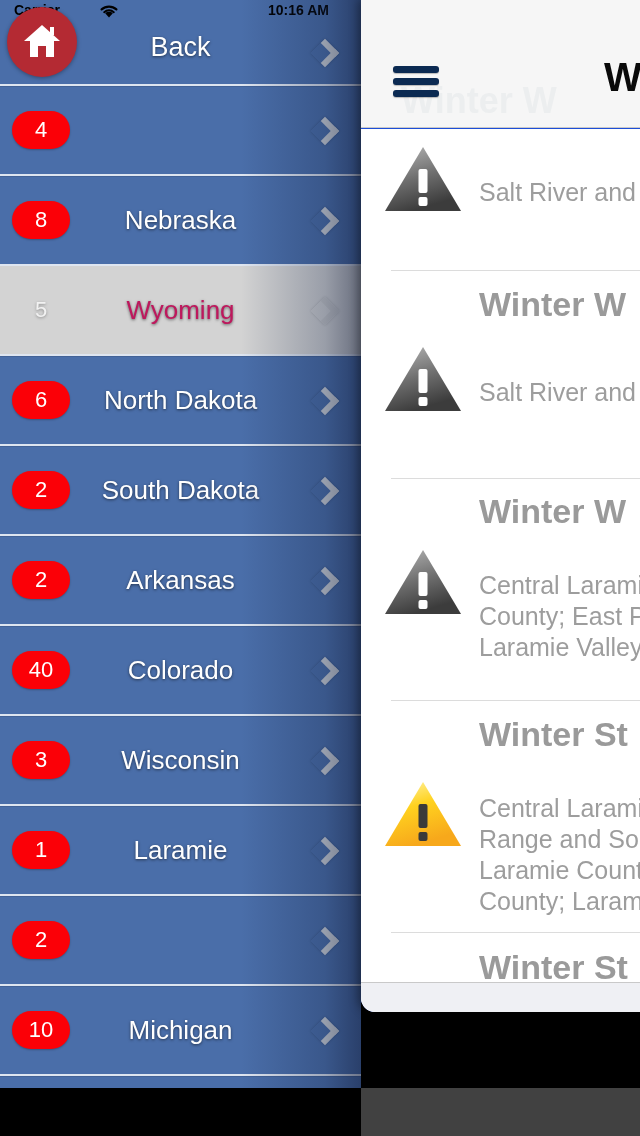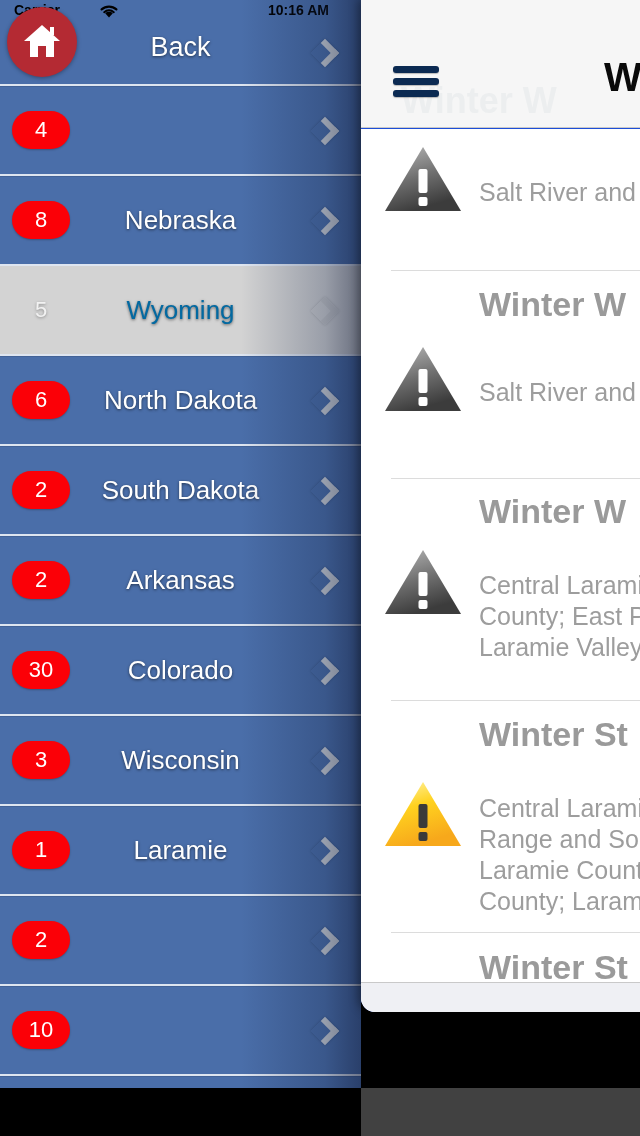--- a/index.html
+++ b/index.html
@@ -89,21 +89,21 @@
   }
   .row.selected .row-badge {
     background:transparent; box-shadow:none; color:#f2f2f2;
     text-shadow:0 1px 3px rgba(0,0,0,.35);
   }
   .row-title {
     position:absolute; left:0; right:0; top:50%; transform:translateY(-50%);
     text-align:center; color:#fff; font-size:26px;
     text-shadow:0 1px 3px rgba(0,0,0,.55);
   }
-  .row.selected .row-title { color:#0369a1; }
+  .row.selected .row-title { color:#be185d; }
   .row.selected .chev::before { border-color:#c6c6c6; opacity:.75; }
 
   
   #right-panel {
     position:absolute; left:361px; top:0; width:279px; height:1012px;
     background:#1d4ed8;
     border-bottom-left-radius:14px;
     overflow:hidden;
     box-shadow:-3px 0 10px rgba(0,0,0,.35);
     z-index:20;
@@ -235,21 +235,21 @@
           <span class="chev"></span>
         </div>
         <div class="sep" style="top: 534px;"></div>
         <div class="row" style="top: 536px;">
           <div class="row-badge">2</div>
           <div class="row-title">Arkansas</div>
           <span class="chev"></span>
         </div>
         <div class="sep" style="top: 624px;"></div>
         <div class="row" style="top: 626px;">
-          <div class="row-badge">30</div>
+          <div class="row-badge">40</div>
           <div class="row-title">Colorado</div>
           <span class="chev"></span>
         </div>
         <div class="sep" style="top: 714px;"></div>
         <div class="row" style="top: 716px;">
           <div class="row-badge">3</div>
           <div class="row-title">Wisconsin</div>
           <span class="chev"></span>
         </div>
         <div class="sep" style="top: 804px;"></div>
@@ -259,20 +259,21 @@
           <span class="chev"></span>
         </div>
         <div class="sep" style="top: 894px;"></div>
         <div class="row" style="top: 896px;">
           <div class="row-badge">2</div>
           <span class="chev"></span>
         </div>
         <div class="sep" style="top: 984px;"></div>
         <div class="row" style="top: 986px;">
           <div class="row-badge">10</div>
+          <div class="row-title">Michigan</div>
           <span class="chev"></span>
         </div>
         <div class="sep" style="top: 1074px;"></div>
       </div>
 
     <div id="left-shadow"></div>
   </div>
 
   <div id="home-btn">
     <svg width="40" height="38" viewBox="0 0 40 38">

